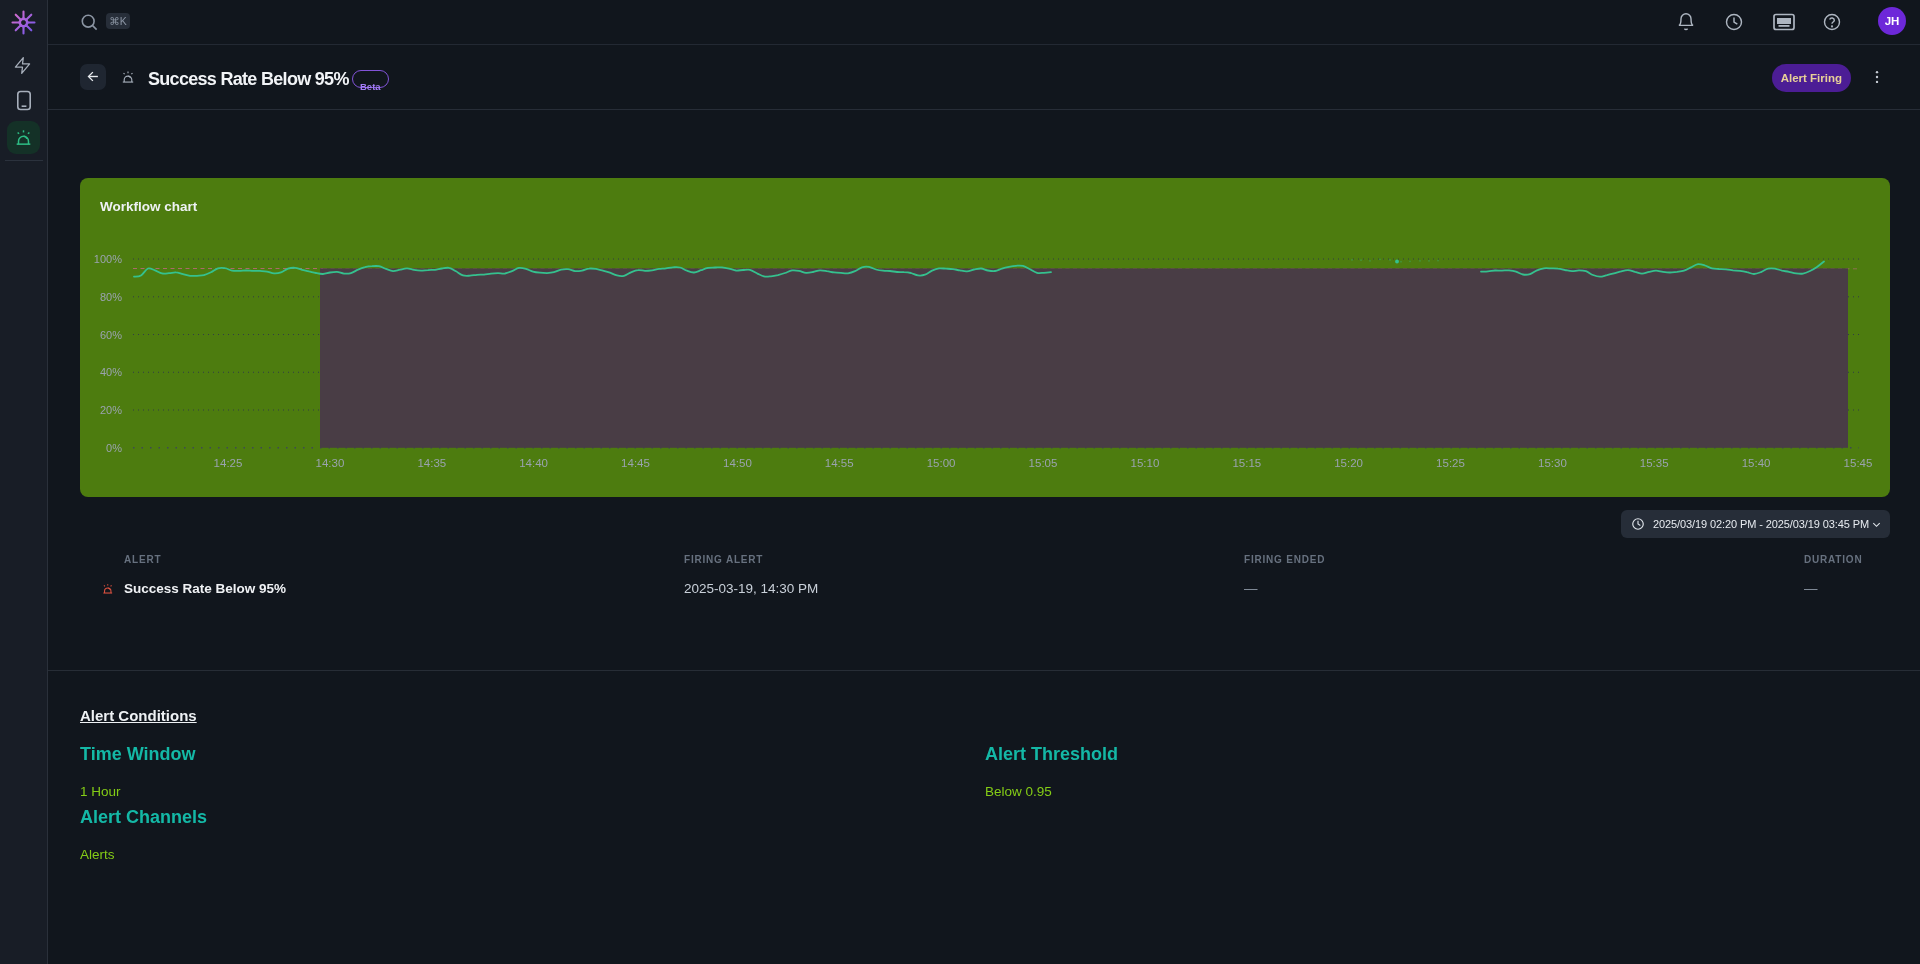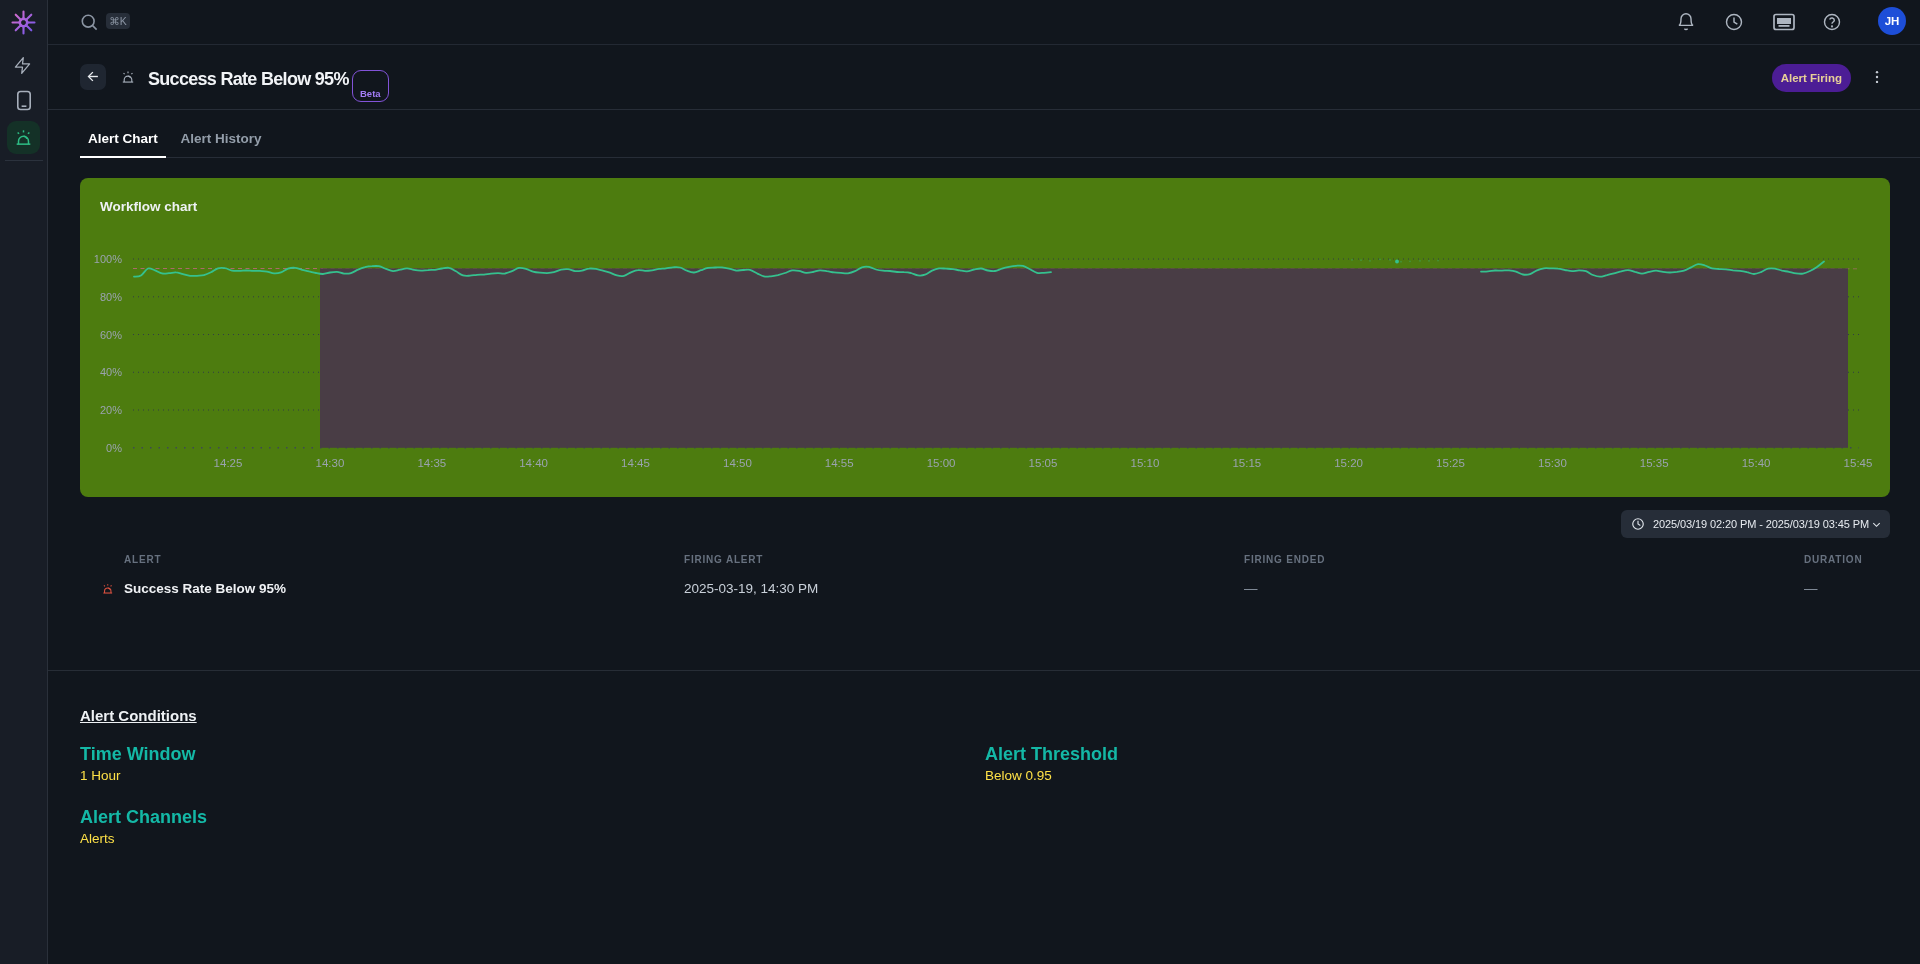--- a/index.html
+++ b/index.html
@@ -9,39 +9,39 @@
 
 #sidebar { left:0; top:0; width:48px; height:964px; background:#181d26; border-right:1px solid #2a303a; box-sizing:border-box; }
 #conditions-bg { left:48px; top:670px; width:1872px; height:294px; border-top:1px solid #272d36; }
 
 #topbar { left:48px; top:0; width:1872px; height:45px; border-bottom:1px solid #232933; }
 .kbd { left:58px; top:13px; width:24px; height:16px; background:#272e39; border-radius:4px; color:#8b95a3; font-size:10.5px; text-align:center; line-height:16px; }
 
 #titlebar { left:48px; top:45px; width:1872px; height:65px; border-bottom:1px solid #272d37; }
 #backbtn { left:32px; top:19px; width:26px; height:26px; background:#1f2631; border-radius:7px; }
 #title { left:100px; top:24px; font-size:18px; font-weight:bold; color:#f2f4f7; letter-spacing:-0.7px; }
-#beta { left:304px; top:25px; height:16px; padding:15px 7px; border:1px solid #8253d8; border-radius:9px; color:#a37ef5; font-size:9.5px; line-height:15px; font-weight:bold; }
+#beta { left:304px; top:25px; height:16px; padding:8px 7px; border:1px solid #8253d8; border-radius:9px; color:#a37ef5; font-size:9.5px; line-height:15px; font-weight:bold; }
 #firing { right:69px; top:19px; height:28px; padding:0 9px; background:#4c1d95; border-radius:14px; color:#e8d098; font-size:11.5px; font-weight:bold; line-height:28px; }
 
 #tabs { left:80px; top:110px; width:1840px; height:48px; border-bottom:1px solid #272d37; }
 .tab { top:0; height:48px; line-height:normal; padding-top:21px; font-size:13.5px; box-sizing:border-box; }
 #tab1 { left:0; width:86px; text-align:center; color:#fff; font-weight:bold; border-bottom:2px solid #fff; }
 #tab2 { left:98px; width:86px; text-align:center; color:#939da9; font-weight:bold; }
 
 #card { left:80px; top:178px; width:1810px; height:319px; background:#4d7c0f; border-radius:8px; }
 #cardtitle { left:20px; top:21px; font-size:13.5px; font-weight:bold; color:#eef1f4; }
 
 #daterange { left:1621px; top:510px; width:269px; height:28px; background:#262d38; border-radius:6px; color:#e7ebf0; font-size:11px; line-height:28px; letter-spacing:-0.1px; }
 
 .th { top:554px; font-size:10px; font-weight:bold; color:#67717f; letter-spacing:0.8px; }
 .td { top:581px; font-size:13.5px; color:#c9d0d9; }
 
 .h1 { font-size:15px; font-weight:bold; color:#eef1f4;text-decoration:underline; }
 .h2 { font-size:18px; font-weight:bold; color:#14b8a6; }
-.v2 { font-size:13.5px; color:#fde047; }
+.v2 { font-size:13.5px; color:#84cc16;margin-top:16px; }
 svg text { font-family:"Liberation Sans", sans-serif; }
 </style>
 </head>
 <body>
 <div id="stage">
   <div id="conditions-bg" class="abs"></div>
   <div id="topbar" class="abs">
     <svg class="abs" style="left:33px;top:14px" width="17" height="17" viewBox="0 0 17 17" fill="none" stroke="#8b95a3" stroke-width="1.6">
         <circle cx="7.2" cy="7.2" r="5.9"></circle>
         <line x1="11.6" y1="11.6" x2="15.6" y2="15.6"></line>
@@ -59,21 +59,21 @@
     <svg class="abs" style="left:1725px;top:13px" width="22" height="18" viewBox="0 0 22 18" fill="none">
         <rect x="1" y="1.5" width="20" height="15" rx="2" stroke="#aeb6c1" stroke-width="1.7"></rect>
         <rect x="4" y="5" width="14" height="6" fill="#aeb6c1"></rect>
         <rect x="5.5" y="12" width="11" height="1.8" fill="#aeb6c1"></rect>
       </svg>
     <svg class="abs" style="left:1774px;top:12px" width="20" height="20" viewBox="0 0 24 24" fill="none" stroke="#aeb6c1" stroke-width="1.7">
         <circle cx="12" cy="12" r="9"></circle>
         <path d="M9.2 9a2.9 2.9 0 0 1 5.6 1c0 1.9-2.8 2.2-2.8 4"></path>
         <circle cx="12" cy="17.3" r="0.5" fill="#aeb6c1"></circle>
       </svg>
-    <div class="abs" style="left:1830px;top:7px;width:28px;height:28px;border-radius:50%;background:#1d4ed8;color:#fff;font-size:11.5px;font-weight:bold;text-align:center;line-height:28px;">JH</div>
+    <div class="abs" style="left:1830px;top:7px;width:28px;height:28px;border-radius:50%;background:#6d28d9;color:#fff;font-size:11.5px;font-weight:bold;text-align:center;line-height:28px;">JH</div>
   </div>
   <div id="sidebar" class="abs">
     <svg class="abs" style="left:11px;top:10px" width="25" height="25" viewBox="0 0 25 25" id="logo">
         <defs>
           <linearGradient id="lgrad" x1="0" y1="0" x2="1" y2="1">
             <stop offset="0" stop-color="#dd6fc9"></stop>
             <stop offset="1" stop-color="#6e54ee"></stop>
           </linearGradient>
         </defs>
         <path d="M23.50 12.50 L17.10 12.50 M17.10 12.50 L14.56 15.32 M17.10 12.50 L14.56 9.68 M20.28 20.28 L15.75 15.75 M15.75 15.75 L11.96 15.95 M15.75 15.75 L15.95 11.96 M12.50 23.50 L12.50 17.10 M12.50 17.10 L9.68 14.56 M12.50 17.10 L15.32 14.56 M4.72 20.28 L9.25 15.75 M9.25 15.75 L9.05 11.96 M9.25 15.75 L13.04 15.95 M1.50 12.50 L7.90 12.50 M7.90 12.50 L10.44 9.68 M7.90 12.50 L10.44 15.32 M4.72 4.72 L9.25 9.25 M9.25 9.25 L13.04 9.05 M9.25 9.25 L9.05 13.04 M12.50 1.50 L12.50 7.90 M12.50 7.90 L15.32 10.44 M12.50 7.90 L9.68 10.44 M20.28 4.72 L15.75 9.25 M15.75 9.25 L15.95 13.04 M15.75 9.25 L11.96 9.05" stroke="url(#lgrad)" stroke-width="2.1" fill="none" stroke-linecap="round"></path>
@@ -111,24 +111,20 @@
         <path d="M17.1 7.8l1.6-1.6"></path>
       </svg>
     <div id="title" class="abs">Success Rate Below 95%</div>
     <div id="beta" class="abs">Beta</div>
     <div id="firing" class="abs">Alert Firing</div>
     <svg class="abs" style="left:1820px;top:23px" width="18" height="18" viewBox="0 0 24 24" fill="#c6ccd4">
         <circle cx="12" cy="5.5" r="1.6"></circle>
         <circle cx="12" cy="12" r="1.6"></circle>
         <circle cx="12" cy="18.5" r="1.6"></circle>
       </svg>
-  </div>
-  <div id="tabs" class="abs">
-    <div id="tab1" class="tab abs">Alert Chart</div>
-    <div id="tab2" class="tab abs">Alert History</div>
   </div>
   <div id="card" class="abs">
     <div id="cardtitle" class="abs">Workflow chart</div>
     <svg class="abs" style="left:0;top:0" width="1810" height="319" viewBox="0 0 1810 319" id="chart">
         <line x1="53" y1="81.0" x2="1779" y2="81.0" stroke="#313b47" stroke-width="1" stroke-dasharray="1 4"></line>
 <line x1="53" y1="118.8" x2="1779" y2="118.8" stroke="#313b47" stroke-width="1" stroke-dasharray="1 4"></line>
 <line x1="53" y1="156.5" x2="1779" y2="156.5" stroke="#313b47" stroke-width="1" stroke-dasharray="1 4"></line>
 <line x1="53" y1="194.3" x2="1779" y2="194.3" stroke="#313b47" stroke-width="1" stroke-dasharray="1 4"></line>
 <line x1="53" y1="232.0" x2="1779" y2="232.0" stroke="#313b47" stroke-width="1" stroke-dasharray="1 4"></line>
 <line x1="53" y1="269.8" x2="1779" y2="269.8" stroke="#3e4955" stroke-width="1.4" stroke-dasharray="1.5 7"></line>

